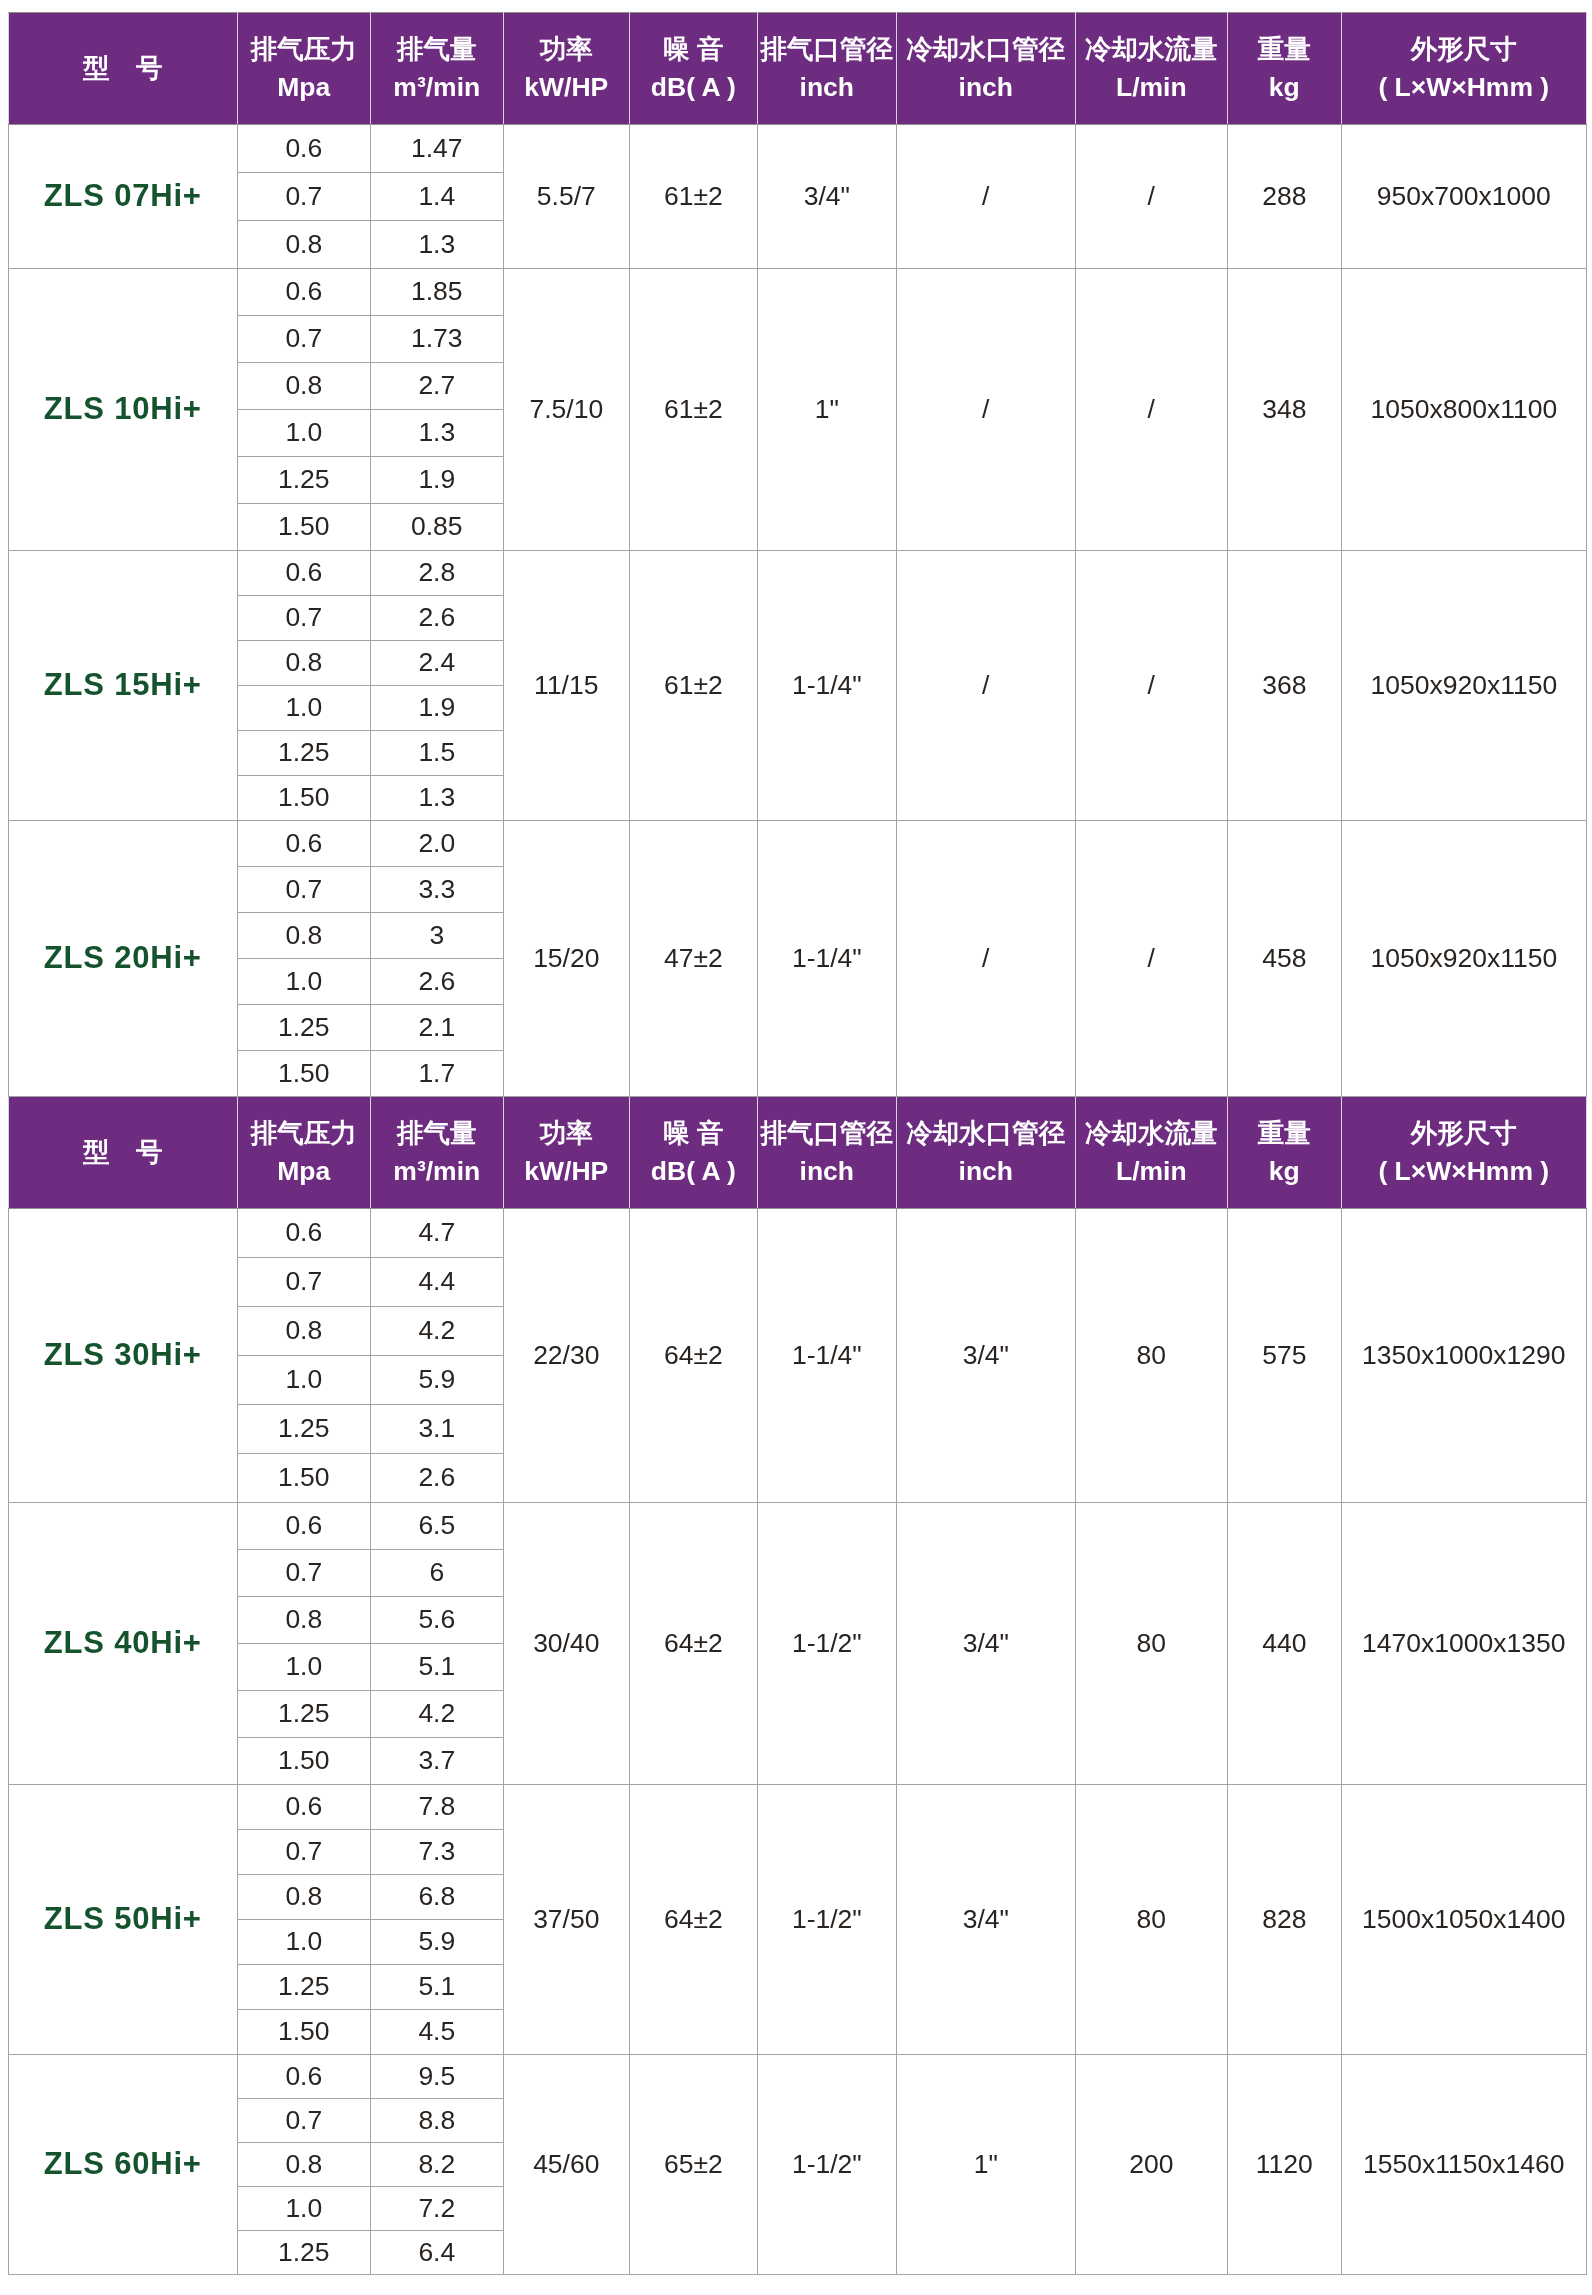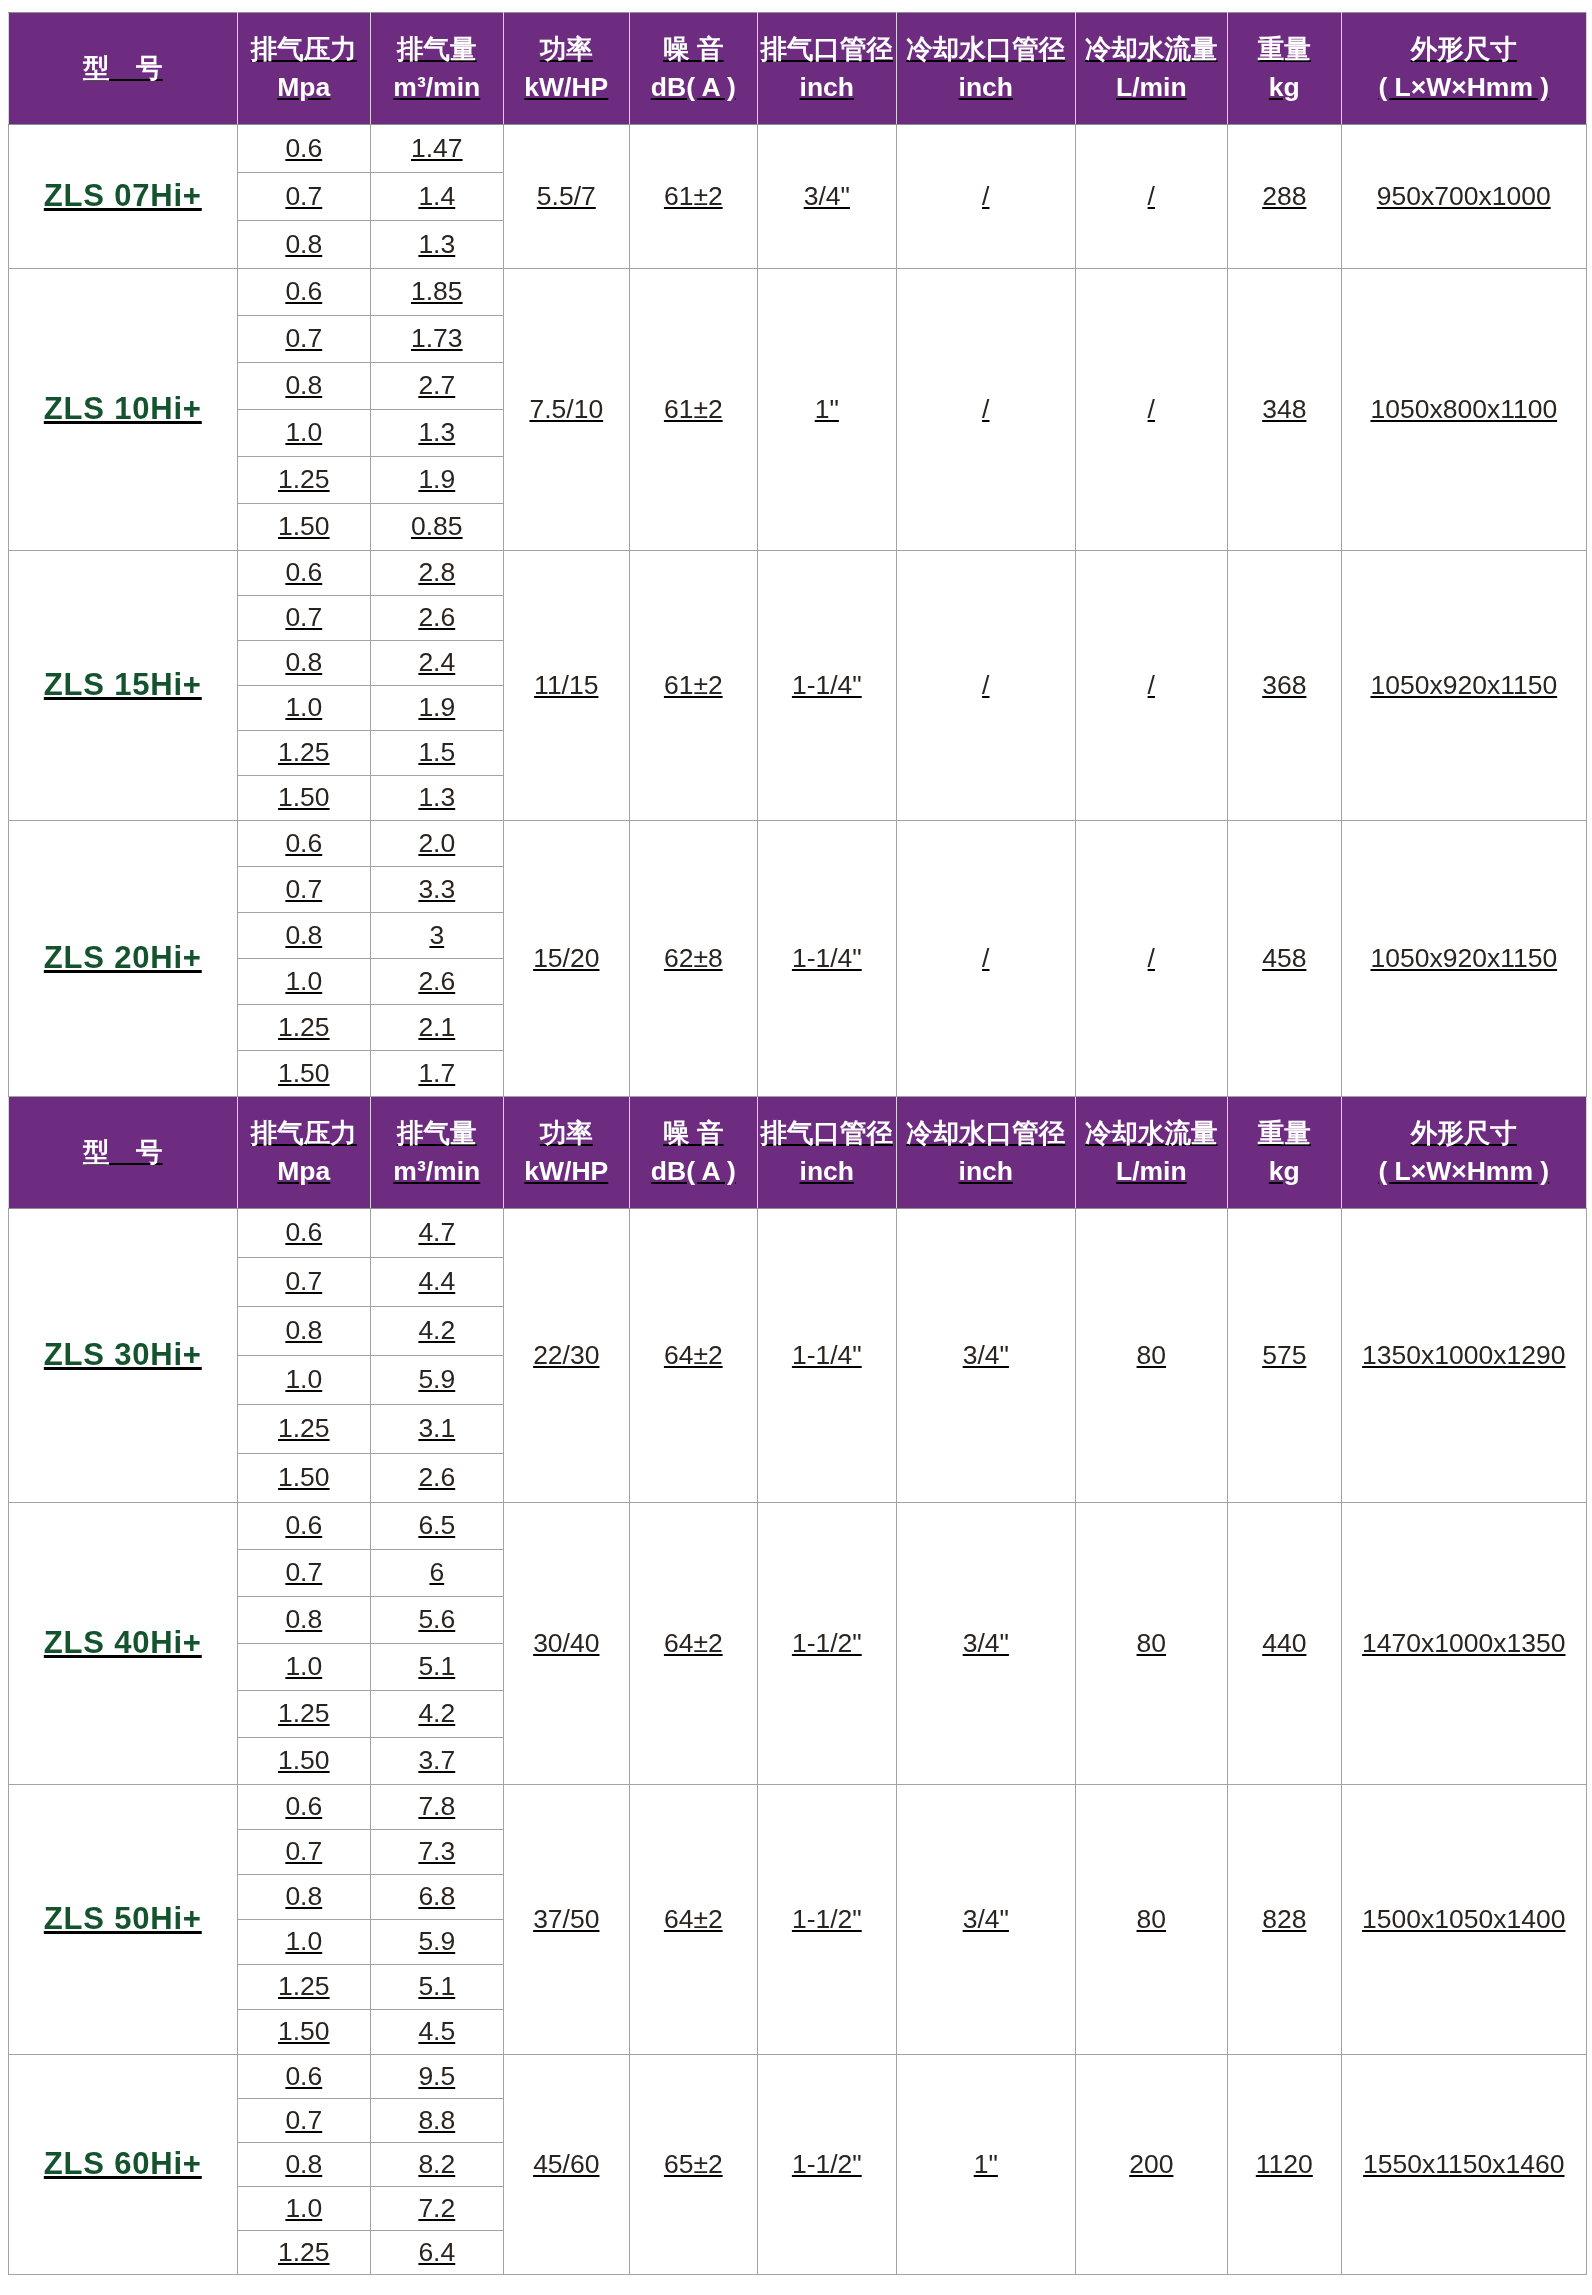--- a/index.html
+++ b/index.html
@@ -1,21 +1,21 @@
 <!DOCTYPE html>
 <html style="font-size:12.5px"><head>
 <meta charset="utf-8">
 <style>
   html,body{margin:0;padding:0;background:#ffffff;}
   body{
     width:1592px;height:2295px;
     font-family:"Liberation Sans", sans-serif;
     -webkit-font-smoothing:antialiased;
   }
-  .page{padding:11.7px 7.8px 0 7.8px;text-decoration:underline;}
+  .page{padding:11.7px 7.8px 0 7.8px;}
   table.spec{
     border-collapse:collapse;
     table-layout:fixed;
     width:1577px;
   }
   tr.header-row{height:112px;}
   th.hcell{
     background:#6e2c80;
     color:#ffffff;
     font-weight:bold;
@@ -189,21 +189,21 @@
         </tr>
         <tr style="height: 45px;">
           <td class="cell">1.50</td>
           <td class="cell">1.3</td>
         </tr>
         <tr style="height: 46px;">
           <td class="cell model-cell" rowspan="6">ZLS 20Hi+</td>
           <td class="cell">0.6</td>
           <td class="cell">2.0</td>
           <td class="cell" rowspan="6">15/20</td>
-          <td class="cell" rowspan="6">62±8</td>
+          <td class="cell" rowspan="6">47±2</td>
           <td class="cell" rowspan="6">1-1/4"</td>
           <td class="cell" rowspan="6">/</td>
           <td class="cell" rowspan="6">/</td>
           <td class="cell" rowspan="6">458</td>
           <td class="cell" rowspan="6">1050x920x1150</td>
         </tr>
         <tr style="height: 46px;">
           <td class="cell">0.7</td>
           <td class="cell">3.3</td>
         </tr>

